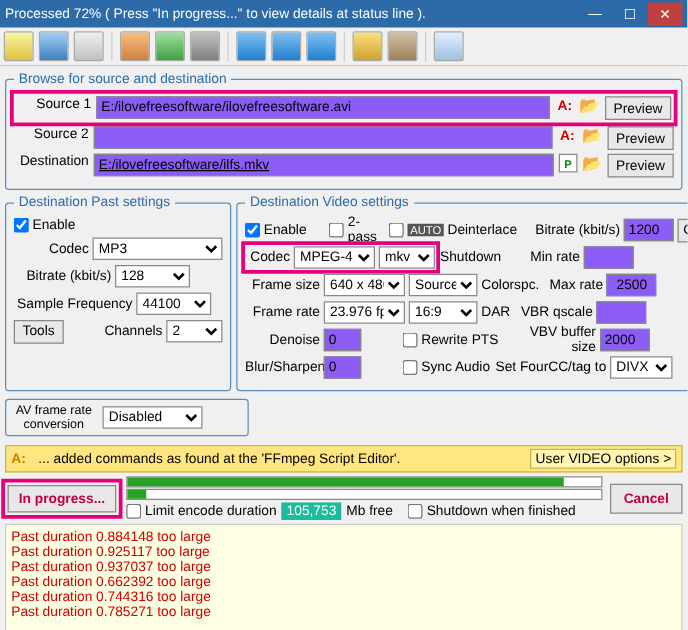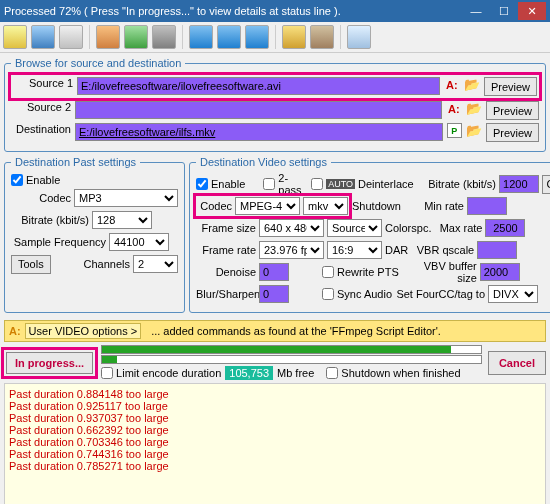--- a/index.html
+++ b/index.html
@@ -187,25 +187,31 @@
         <label class="chk" style="margin-left:30px">
             <input type="checkbox" style="">
             <span>Sync Audio</span>
           </label>
         <span class="l2" style="width:90px">Set FourCC/tag to</span>
           <select style="width:50px"><option>DIVX</option></select>
       </div>
     </fieldset>
   </div>
 
+  <div style="display:flex;align-items:center;gap:4px;margin-top:2px;">
+    <fieldset style="flex:0 0 195px;padding:3px;display:flex;align-items:center;gap:4px">
+      <span style="font-size:10px;width:70px;text-align:center">AV frame rate conversion</span>
+      <select style="width:80px"><option>Disabled</option></select>
+    </fieldset>
+  </div>
 
   <div class="yellow-opts">
     <span class="icon-a-orange">A:</span>
+    <span style="flex:1;padding-left:6px">... added commands as found at the 'FFmpeg Script Editor'.</span>
     <span style="background:#fff4b0;padding:1px 3px;border:1px solid #c9b44a">User VIDEO options &gt;</span>
-    <span style="flex:1;padding-left:6px">... added commands as found at the 'FFmpeg Script Editor'.</span>
   </div>
 
   <div class="progress-area">
     <span class="hl-magenta" style="padding:2px">
       <button class="progress-btn">In progress...</button>
     </span>
     <div class="bars">
       <div class="bar">
           <div class="fill" style="width:92%"></div>
         </div>
@@ -226,18 +232,17 @@
       </div>
     </div>
     <button class="cancel">Cancel</button>
   </div>
 
   <div class="log">
     <div>Past duration 0.884148 too large</div>
     <div>Past duration 0.925117 too large</div>
     <div>Past duration 0.937037 too large</div>
     <div>Past duration 0.662392 too large</div>
-    <div>Past duration 0.703346 too large</div>
     <div>Past duration 0.744316 too large</div>
     <div>Past duration 0.785271 too large</div>
 
   </div>
 </div>
 
 </body></html>

